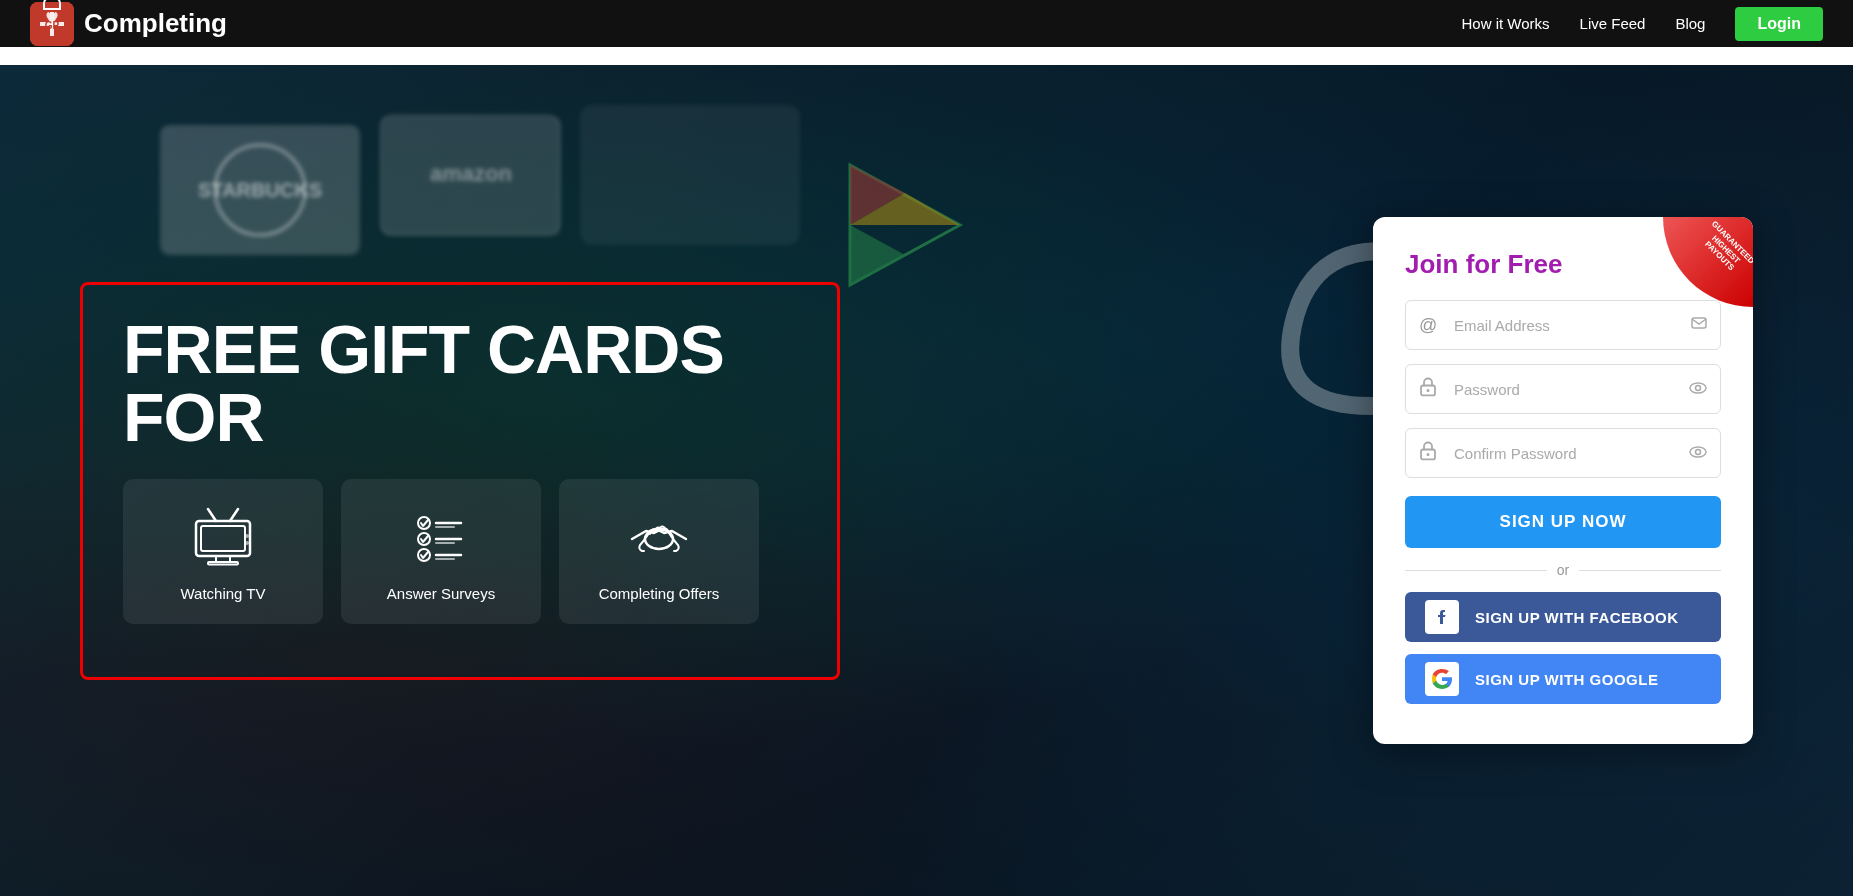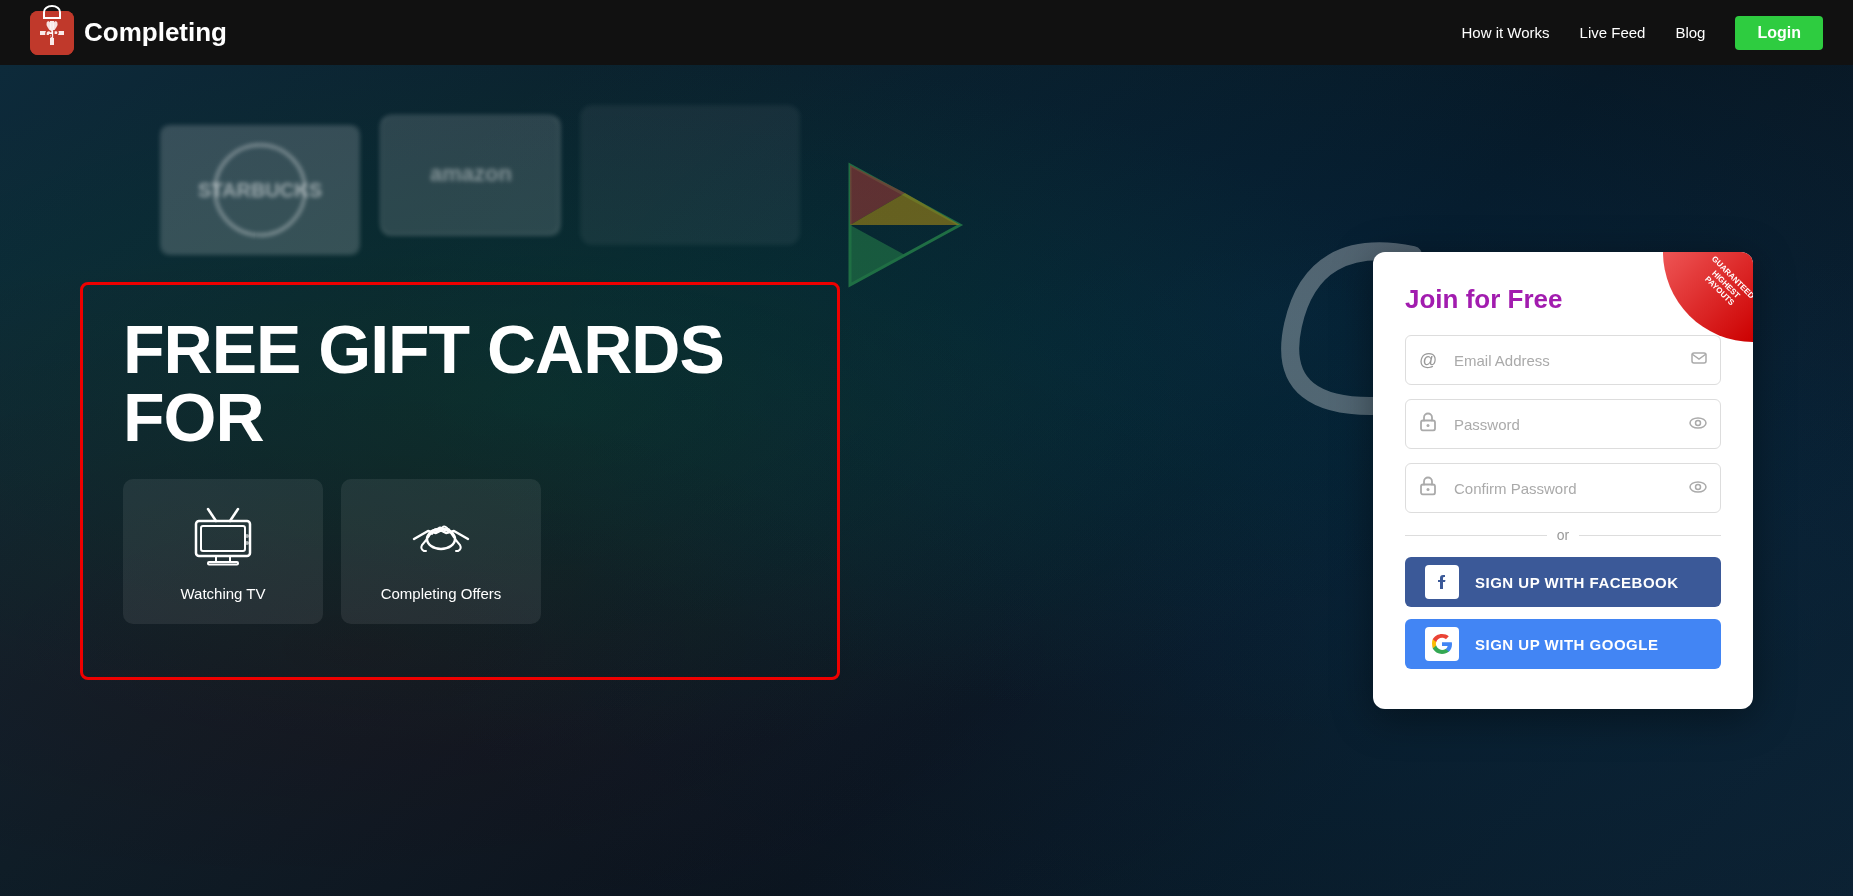--- a/index.html
+++ b/index.html
@@ -2,21 +2,21 @@
 <html><head>
   <meta charset="utf-8">
   <style>
     * { margin: 0; padding: 0; box-sizing: border-box; }
     body { font-family: 'Arial', sans-serif; width: 1853px; height: 896px; overflow: hidden; position: relative; }
 
     
     .header {
       position: fixed;
       top: 0; left: 0; right: 0;
-      height: 65px;
+      height: 47px;
       background: #111;
       display: flex;
       align-items: center;
       justify-content: space-between;
       padding: 0 30px;
       z-index: 100;
     }
     .logo-area {
       display: flex;
       align-items: center;
@@ -407,20 +407,40 @@
               <line x1="28" y1="20" x2="20" y2="8" stroke="white" stroke-width="2.5" stroke-linecap="round"></line>
 
               <line x1="42" y1="20" x2="50" y2="8" stroke="white" stroke-width="2.5" stroke-linecap="round"></line>
 
               <circle cx="59" cy="35" r="2" fill="white" opacity="0.6"></circle>
               <circle cx="59" cy="42" r="2" fill="white" opacity="0.6"></circle>
             </svg>
             <span class="activity-label">Watching TV</span>
           </div>
 
+          <div class="activity-card">
+            <svg class="activity-icon" viewBox="0 0 70 70" fill="none" xmlns="http://www.w3.org/2000/svg">
+
+              <circle cx="18" cy="22" r="6" stroke="white" stroke-width="2" fill="none"></circle>
+              <polyline points="15,22 17,25 22,19" stroke="white" stroke-width="2" stroke-linecap="round" stroke-linejoin="round" fill="none"></polyline>
+              <line x1="30" y1="22" x2="55" y2="22" stroke="white" stroke-width="2.5" stroke-linecap="round"></line>
+              <line x1="30" y1="26" x2="48" y2="26" stroke="white" stroke-width="2" stroke-linecap="round" opacity="0.6"></line>
+
+              <circle cx="18" cy="38" r="6" stroke="white" stroke-width="2" fill="none"></circle>
+              <polyline points="15,38 17,41 22,35" stroke="white" stroke-width="2" stroke-linecap="round" stroke-linejoin="round" fill="none"></polyline>
+              <line x1="30" y1="38" x2="55" y2="38" stroke="white" stroke-width="2.5" stroke-linecap="round"></line>
+              <line x1="30" y1="42" x2="48" y2="42" stroke="white" stroke-width="2" stroke-linecap="round" opacity="0.6"></line>
+
+              <circle cx="18" cy="54" r="6" stroke="white" stroke-width="2" fill="none"></circle>
+              <polyline points="15,54 17,57 22,51" stroke="white" stroke-width="2" stroke-linecap="round" stroke-linejoin="round" fill="none"></polyline>
+              <line x1="30" y1="54" x2="55" y2="54" stroke="white" stroke-width="2.5" stroke-linecap="round"></line>
+              <line x1="30" y1="58" x2="48" y2="58" stroke="white" stroke-width="2" stroke-linecap="round" opacity="0.6"></line>
+            </svg>
+            <span class="activity-label">Answer Surveys</span>
+          </div>
 
           <div class="activity-card">
             <svg class="activity-icon" viewBox="0 0 70 70" fill="none" xmlns="http://www.w3.org/2000/svg">
 
               <path d="M8,38 L22,30 L30,32 L38,28 L44,30 L48,36" stroke="white" stroke-width="2.5" stroke-linecap="round" stroke-linejoin="round" fill="none"></path>
 
               <path d="M62,38 L48,30 L40,32 L32,28 L26,30 L22,36" stroke="white" stroke-width="2.5" stroke-linecap="round" stroke-linejoin="round" fill="none"></path>
 
               <ellipse cx="35" cy="38" rx="14" ry="10" stroke="white" stroke-width="2.5" fill="none"></ellipse>
 
@@ -492,20 +512,21 @@
           <input class="form-input" type="password" placeholder="Confirm Password" style="">
           <span class="input-icon-right">
             <svg width="18" height="12" viewBox="0 0 18 12" fill="none">
               <ellipse cx="9" cy="6" rx="8" ry="5" stroke="#aaa" stroke-width="1.5"></ellipse>
               <circle cx="9" cy="6" r="2.5" stroke="#aaa" stroke-width="1.5"></circle>
             </svg>
           </span>
         </div>
 
         
+        <button class="signup-btn">SIGN UP NOW</button>
 
         
         <div class="or-divider">
           <span>or</span>
         </div>
 
         
         <button class="social-btn facebook-btn">
           <div class="social-icon fb-icon">
             <svg width="24" height="24" viewBox="0 0 24 24" fill="none">

